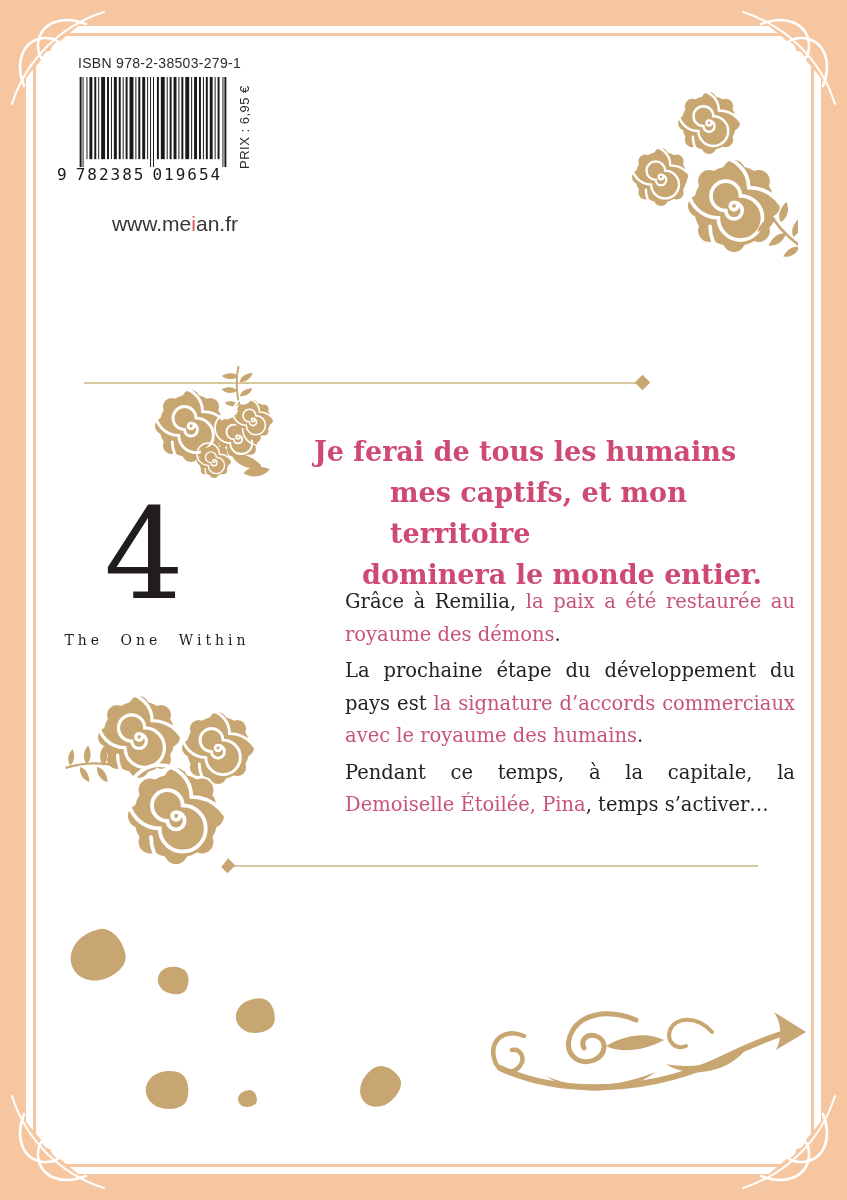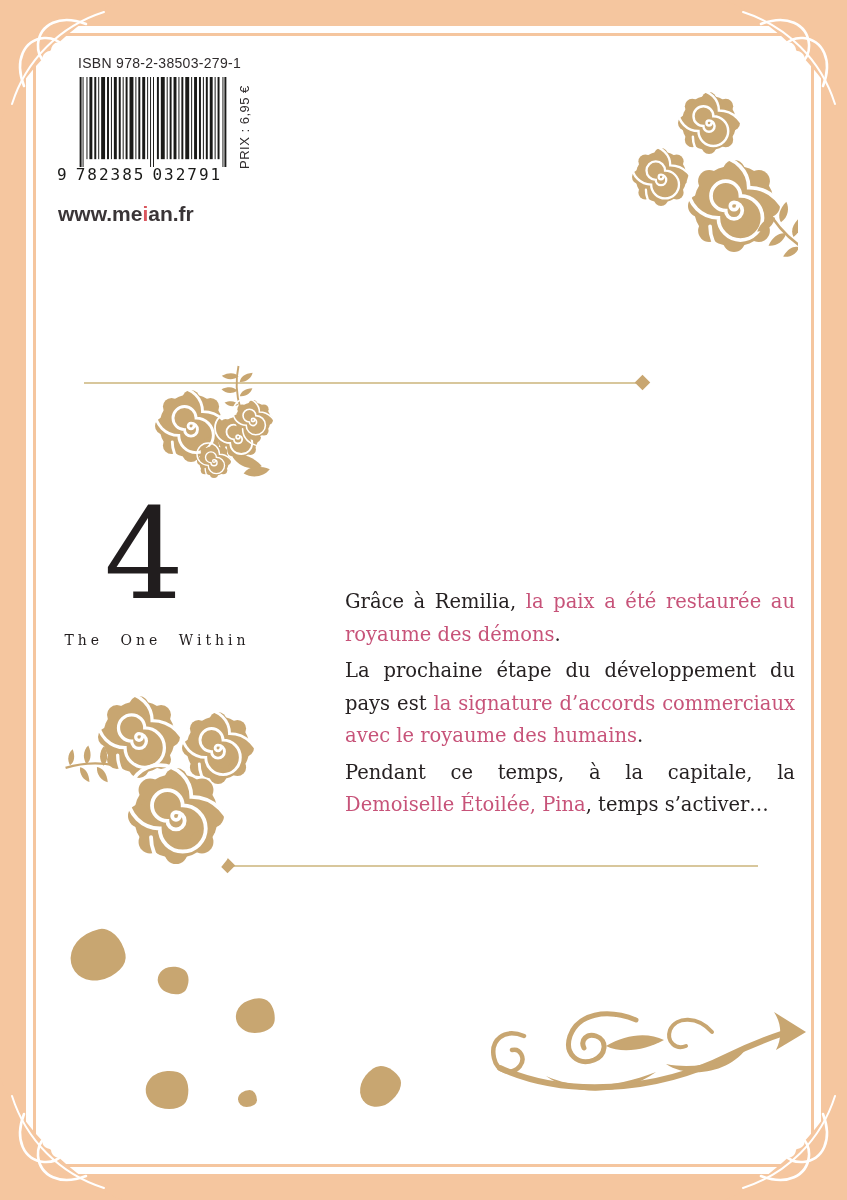--- a/index.html
+++ b/index.html
@@ -33,22 +33,22 @@
 
   
   .isbn{left:78px;top:55px;font-family:"Liberation Sans",sans-serif;font-size:14px;color:#2f2b2c;letter-spacing:.3px;white-space:nowrap;text-align:center;}
   .bars{left:78px;top:77px;}
   .digits{left:57px;top:165px;width:176px;display:flex;align-items:baseline;
           font-family:"DejaVu Sans Mono",monospace;font-size:16px;color:var(--barcode-black);}
   .digits .lead{margin-right:9px;}
   .digits .grp{letter-spacing:2px;margin-right:7px;}
   .price{left:237px;top:169px;transform:rotate(-90deg);transform-origin:0 0;
          font-family:"Liberation Sans",sans-serif;font-size:13px;letter-spacing:.5px;color:#2f2b2c;white-space:nowrap;}
-  .website{left:58px;top:202px;width:180px;text-align:left;
-           font-family:"Liberation Sans",sans-serif;font-weight:700;font-size:21px;color:#3a3537;}
+  .website{left:58px;top:212px;width:180px;text-align:right;
+           font-family:"Liberation Sans",sans-serif;font-weight:400;font-size:21px;color:#3a3537;}
   .website .red{color:var(--meian-red);}
 
   
   .rule{position:absolute;height:2px;background:var(--divider-gold);}
   .diamond{position:absolute;width:11px;height:11px;background:var(--ornament-gold);transform:rotate(45deg);}
 
   
   .tagline{left:300px;top:431px;width:490px;font-family:"DejaVu Serif",serif;font-weight:700;
            font-size:27px;line-height:41px;color:var(--accent-pink);}
   .tagline .tl1{margin-left:14px;}
@@ -153,21 +153,21 @@
         <rect x="133" width="3" height="84"></rect>
         <rect x="138" width="1" height="84"></rect>
       <rect x="141" width="2" height="84"></rect>
       <rect x="146" width="1" height="92"></rect>
         <rect x="148" width="2" height="92"></rect>
     </g>
   </svg>
   <div class="abs digits">
     <span class="lead">9</span>
     <span class="grp">782385</span>
-    <span class="grp">032791</span>
+    <span class="grp">019654</span>
   </div>
   <div class="abs price">PRIX : 6,95 €</div>
   <div class="abs website">
     <span>www.me</span><span class="red">i</span><span>an.fr</span>
   </div>
 
   <svg class="abs" style="left:628px;top:90px;" width="170" height="195" viewBox="0 0 170 195">
     <use href="#rose" width="62" height="62" transform="translate(50,2)"></use>
     <use href="#rose" width="58" height="58" transform="translate(4,58)"></use>
     <use href="#rose" width="92" height="92" transform="translate(60,70)"></use>
@@ -177,20 +177,25 @@
   <svg class="abs" style="left:133px;top:362px;" width="140" height="118" viewBox="0 0 140 118">
     <use href="#sprig" width="34" height="46" transform="translate(88,2)"></use>
     <use href="#rose" width="72" height="72" transform="translate(22,28)"></use>
     <use href="#rose" width="46" height="46" transform="translate(82,52)"></use>
     <use href="#rose" width="40" height="40" transform="translate(100,38)"></use>
     <use href="#rose" width="34" height="34" transform="translate(64,82)"></use>
     <use href="#leaf" width="30" height="17" transform="translate(106,86) rotate(35)"></use>
     <use href="#leaf" width="26" height="15" transform="translate(112,102) rotate(8)"></use>
   </svg>
 
+  <div class="abs tagline">
+    <div class="tl1">Je ferai de tous les humains</div>
+    <div class="tl2">mes captifs, et mon territoire</div>
+    <div class="tl3">dominera le monde entier.</div>
+  </div>
 
   <div class="abs volume">4</div>
   <div class="abs series">
     <div>The One Within</div>
   </div>
 
   <div class="abs synopsis">
     <p><span>Grâce à Remilia, </span><span class="hl">la paix a été restaurée au royaume des démons</span><span>.</span></p>
     <p><span>La prochaine étape du développement du pays est </span><span class="hl">la signature d’accords commerciaux avec le royaume des humains</span><span>.</span></p>
     <p><span>Pendant ce temps, à la capitale, la </span><span class="hl">Demoiselle Étoilée, Pina</span><span>, temps s’activer…</span></p>

